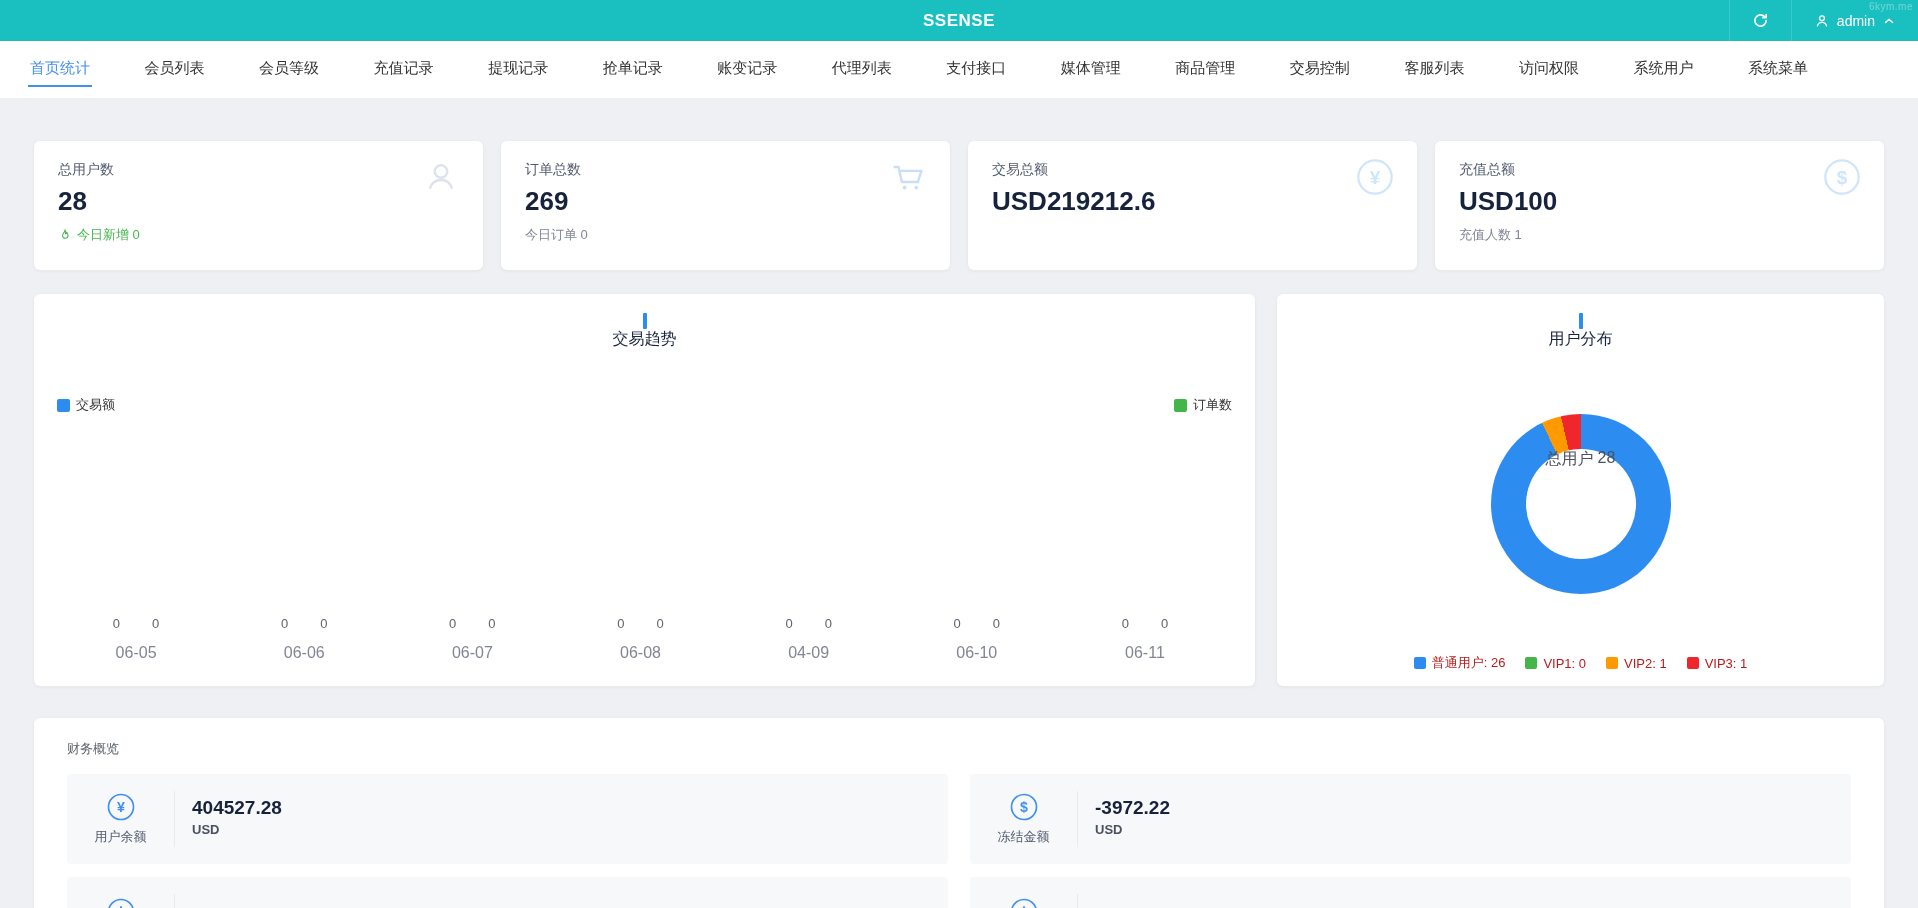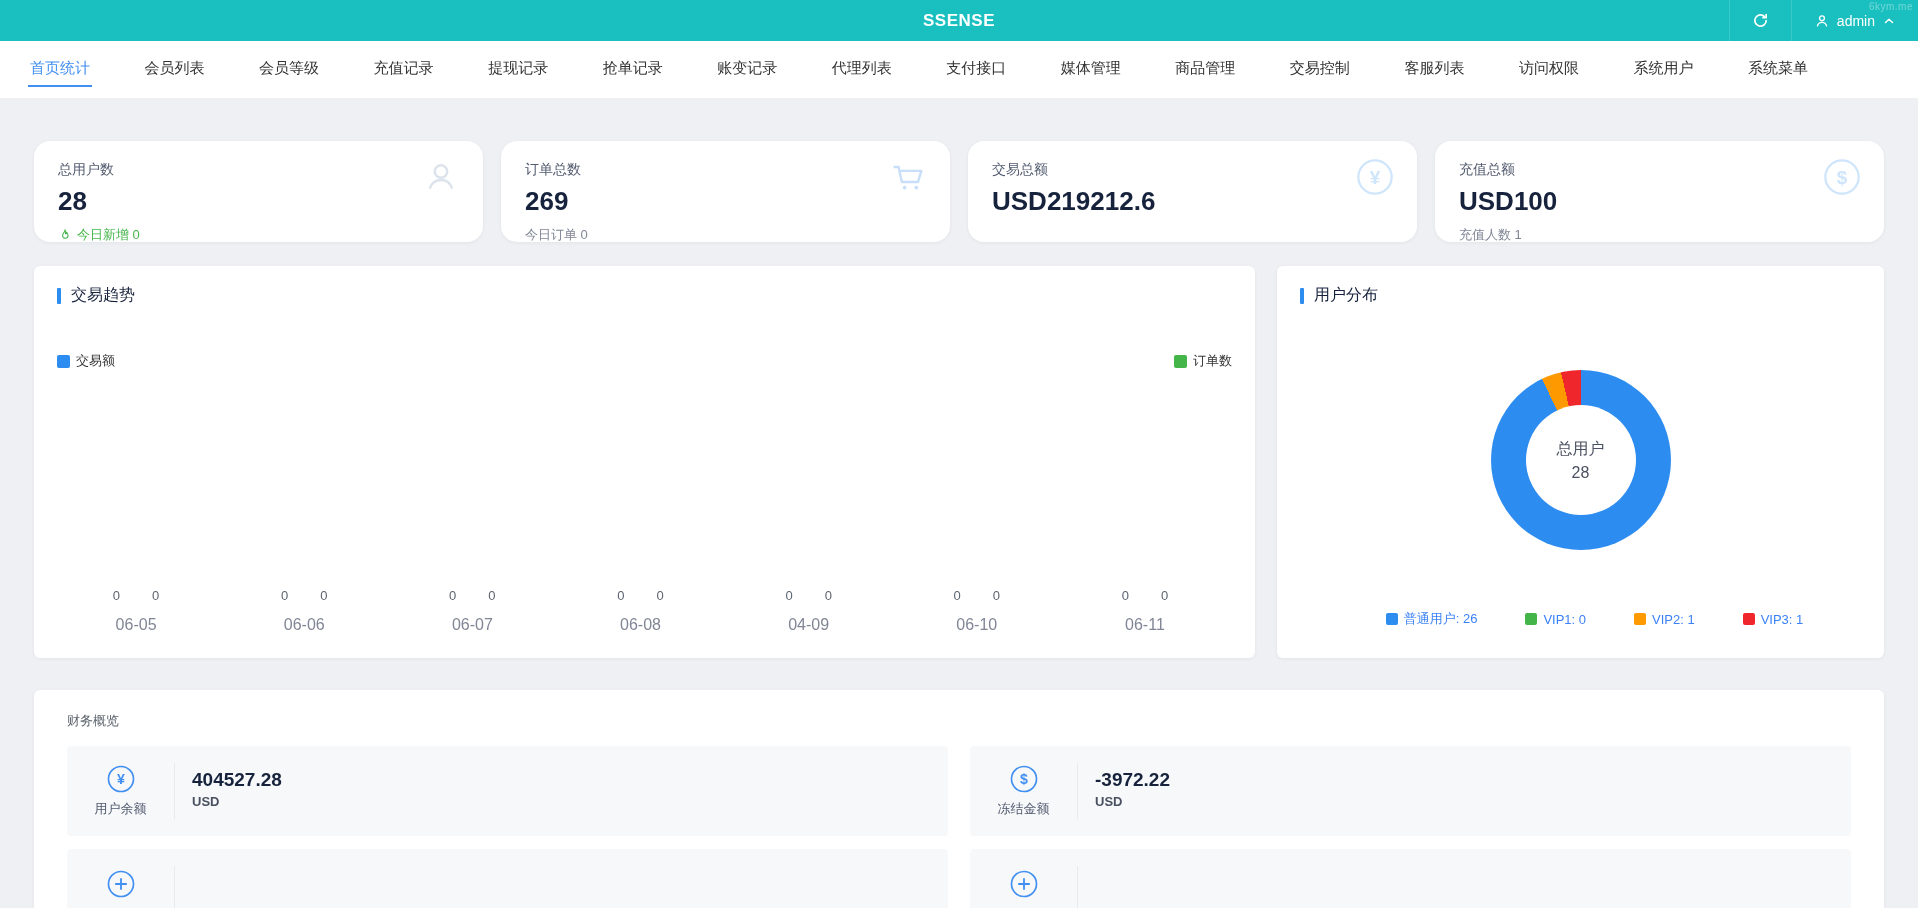--- a/index.html
+++ b/index.html
@@ -29,56 +29,56 @@
   .nav{ height:58px; background:#fff; border-bottom:1px solid #f0f0f0;
     display:flex; align-items:center; justify-content:space-between;
     padding:0 108px 0 28px; }
   .tab{ font-size:15px; color:#333; cursor:pointer; padding:7px 2px;
     border-bottom:2px solid transparent; white-space:nowrap; }
   .tab.active{ color:#418ff0; border-bottom-color:#418ff0; }
   
   .content{ padding:42px 34px 0; }
   
   .stats{ display:grid; grid-template-columns:repeat(4,1fr); gap:18px; }
-  .stat-card{ background:#fff; border-radius:16px; height:101px; padding:20px 24px;
+  .stat-card{ background:#fff; border-radius:6px; height:129px; padding:20px 24px;
     position:relative; box-shadow:0 1px 4px rgba(0,0,0,.05); }
   .stat-title{ font-size:14px; color:#515a6e; }
   .stat-value{ font-size:26px; font-weight:700; color:#17233d; margin-top:7px; }
   .stat-sub{ font-size:13px; color:#808695; margin-top:9px;
     display:flex; align-items:center; gap:5px; }
   .stat-sub.green{ color:#44b549; }
   .stat-sub .sicon{ width:14px; height:14px; display:inline-flex; }
   .stat-sub .sicon svg{ width:100%; height:100%; }
   .stat-icon{ position:absolute; top:16px; right:22px; width:40px; height:40px; }
   .stat-icon svg{ width:100%; height:100%; }
   .icon-user{ color:#dde3ec; }
   .icon-cart{ color:#c9dff9; }
   .icon-coin{ color:#cfe5fb; }
   
   .charts{ display:grid; grid-template-columns:1fr 607px; gap:22px; margin-top:24px; }
   .panel{ background:#fff; border-radius:6px; height:392px; padding:19px 23px;
     position:relative; box-shadow:0 1px 4px rgba(0,0,0,.05); }
-  .panel-title{ display:flex; align-items:center; gap:10px; font-size:16px; color:#17233d; }
+  .panel-title{ display:flex; align-items:center; font-size:16px; color:#17233d;flex-direction:column; }
   .title-bar{ width:4px; height:16px; background:#2d8cf0; border-radius:1px; }
   .trend-legend{ display:flex; justify-content:space-between; gap:26px; margin-top:46px; }
   .legend-item{ display:flex; align-items:center; gap:6px; font-size:13px;
     color:#333; cursor:pointer; }
   .legend-swatch{ width:13px; height:13px; border-radius:2px; }
   .axis{ position:absolute; left:18px; right:26px; bottom:24px; display:flex; }
   .axis-group{ flex:1; text-align:center; }
   .axis-vals{ display:flex; justify-content:center; gap:32px; font-size:13px; color:#5c6570; }
   .axis-date{ margin-top:13px; font-size:16px; color:#808695; }
   
   .donut-wrap{ display:flex; justify-content:center; margin-top:64px; }
   .donut{ width:180px; height:180px; border-radius:50%; position:relative; }
   .donut-hole{ position:absolute; inset:35px; background:#fff; border-radius:50%;
-    display:flex; flex-direction:column; align-items:center; justify-content:center;
+    display:flex; align-items:flex-start; justify-content:center;
     gap:4px; font-size:16px; color:#4a5160; }
   .donut-legend{ display:flex; justify-content:center; gap:20px; margin-top:60px; }
-  .donut-legend .legend-item{ color:#3b82f6;margin-left:28px; }
+  .donut-legend .legend-item{ color:#b91c1c; }
   .donut-legend .legend-swatch{ width:12px; height:12px; }
   
   .finance{ background:#fff; border-radius:6px; margin-top:32px;
     padding:22px 33px; height:240px; box-shadow:0 1px 4px rgba(0,0,0,.05); }
   .fin-title{ font-size:13px; color:#5b626b; }
   .fin-grid{ display:grid; grid-template-columns:1fr 1fr; gap:13px 22px; margin-top:16px; }
   .fin-row{ background:#f7f8fa; border-radius:4px; height:90px;
     display:flex; align-items:center; }
   .fin-icon-col{ width:107px; display:flex; flex-direction:column;
     align-items:center; gap:6px; }

